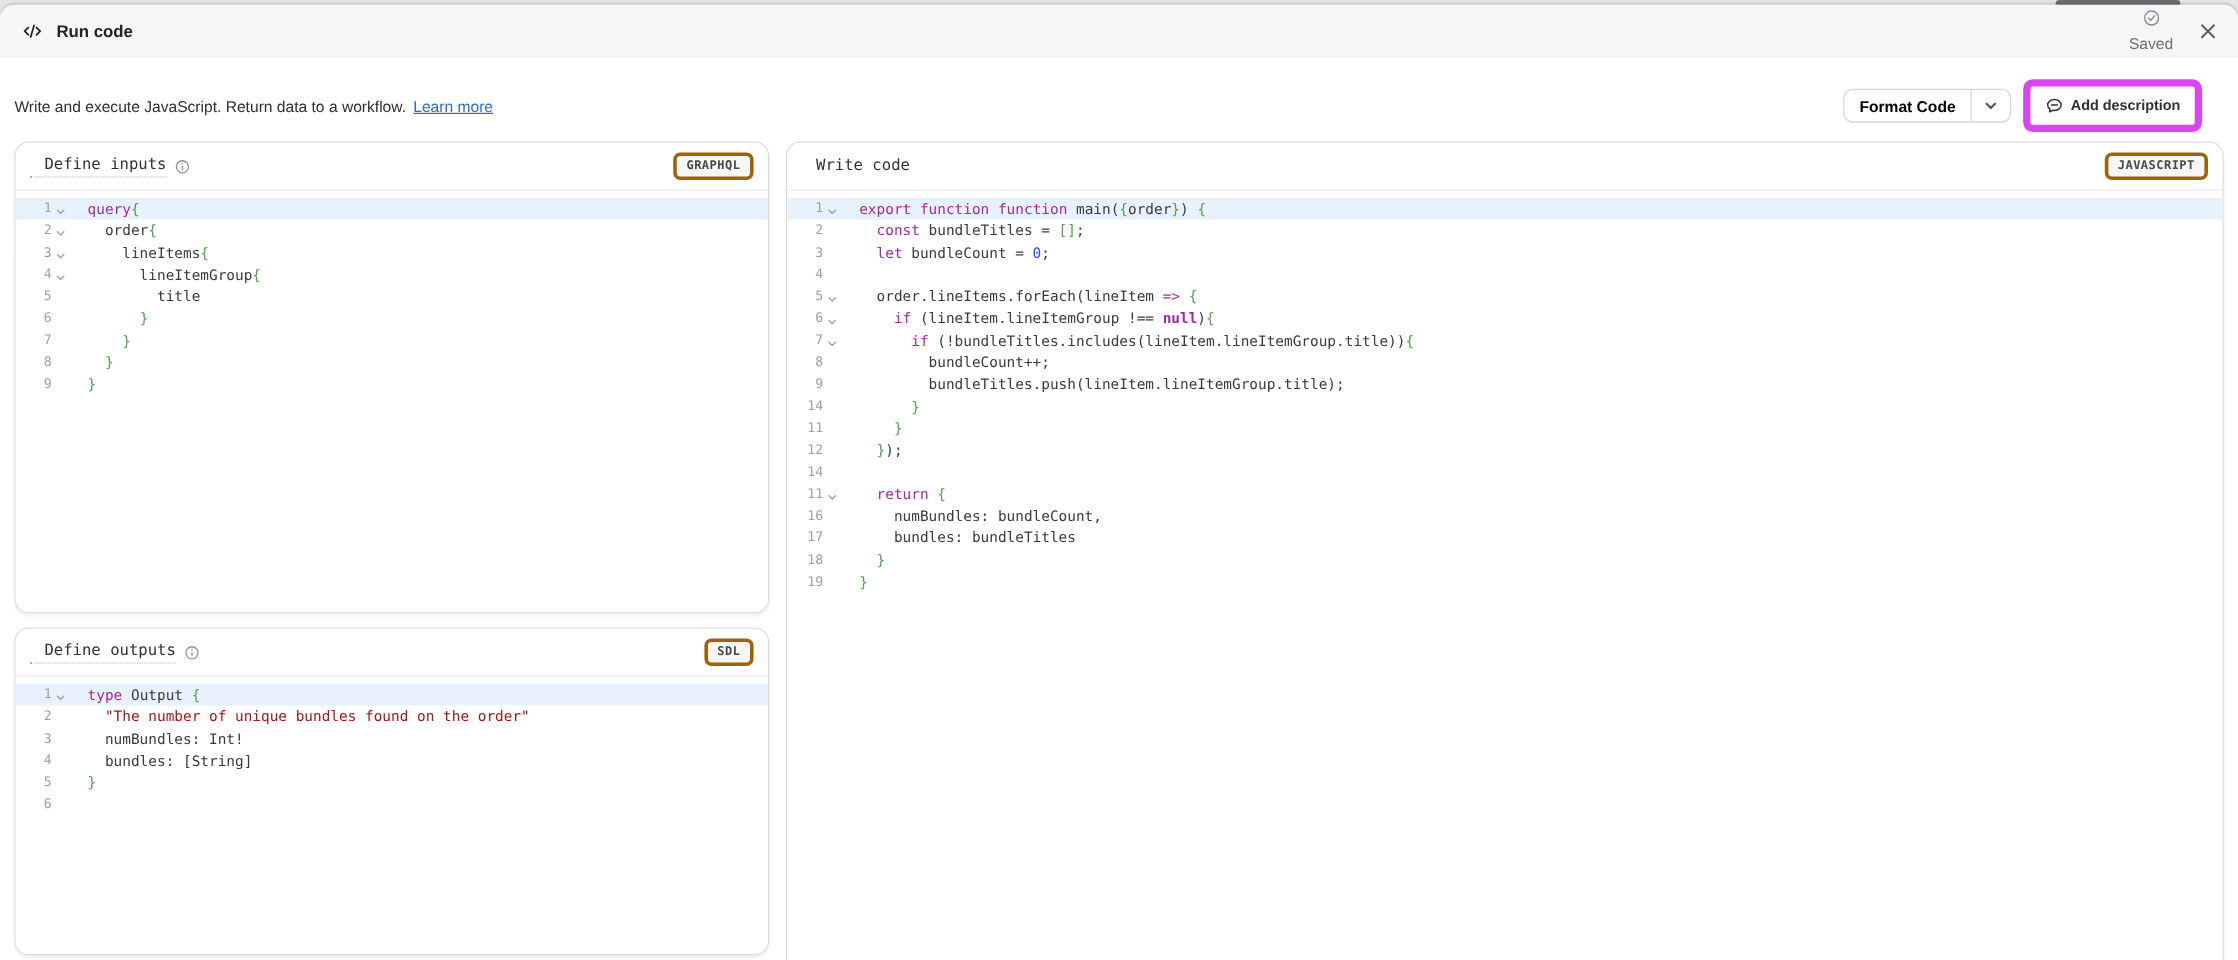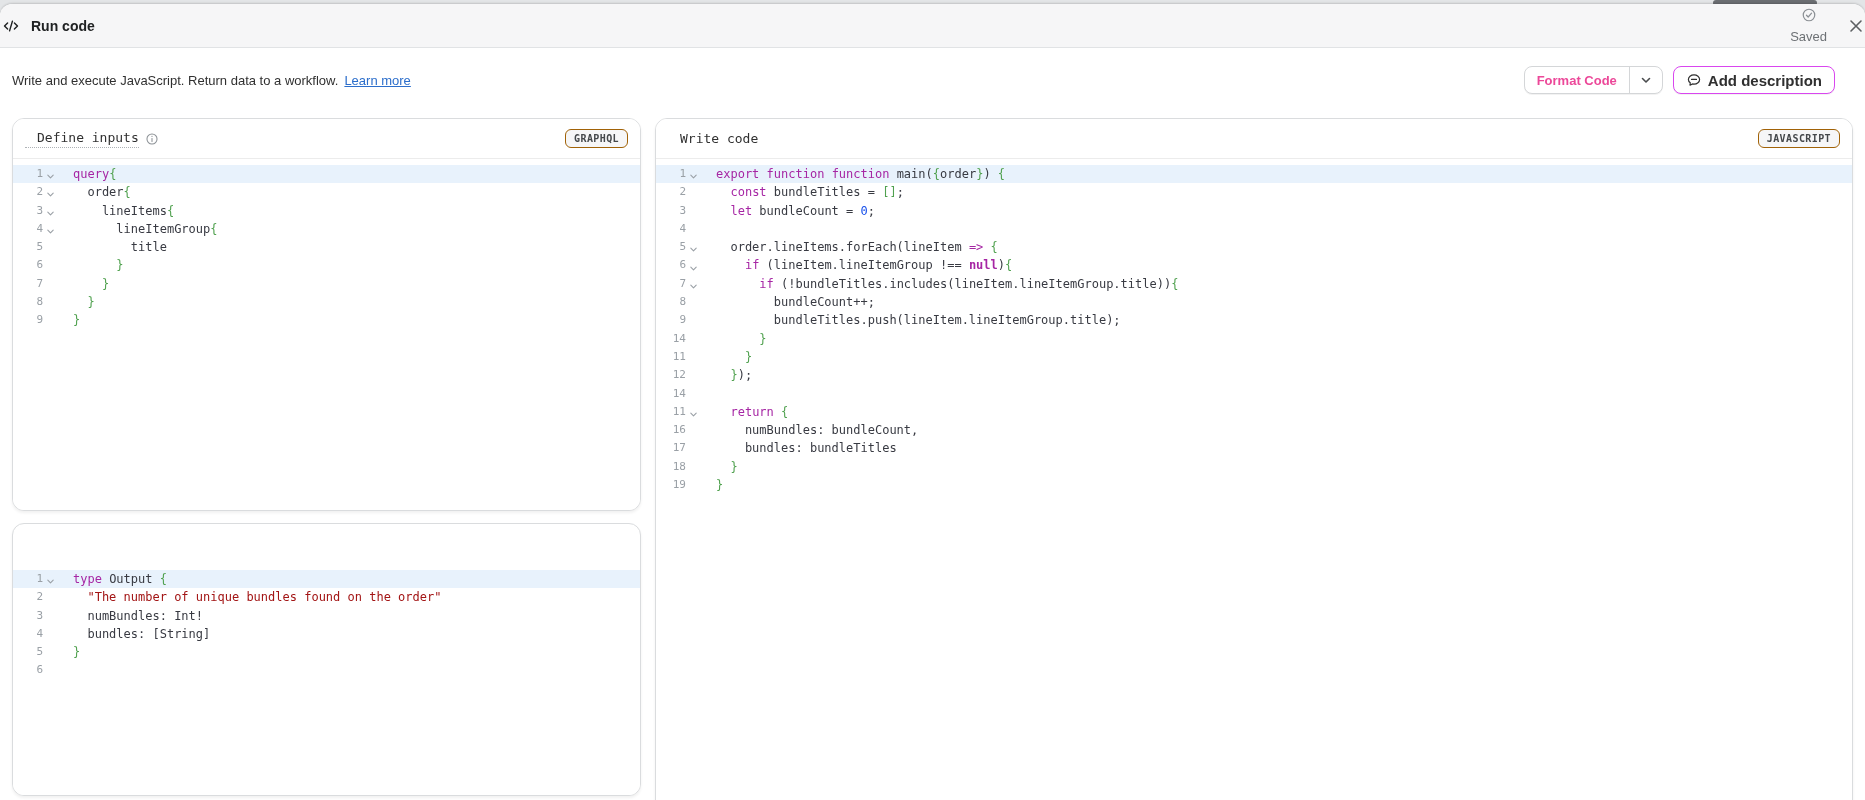--- a/index.html
+++ b/index.html
@@ -12,58 +12,58 @@
   }
   .backdrop-dark { position:absolute; top:0; left:1713px; width:104px; height:6px; background:#6b6e72; border-radius:3px; }
 
   .modal {
     position:absolute; top:4px; left:0; width:1865px; height:796px;
     background:#fff; border-radius:12px 12px 0 0; overflow:hidden;
     box-shadow:0 -1px 2px rgba(0,0,0,.15);
   }
   .modal-header {
     height:44px; background:#f6f6f7; border-bottom:1px solid #e1e3e5;
-    display:flex; align-items:center; padding:0 0; border-radius:12px 12px 0 0;
+    display:flex; align-items:center; padding:0 16px; border-radius:12px 12px 0 0;
   }
   .header-left { display:flex; align-items:center; gap:9px; }
   .page-title { font-size:14px; font-weight:700; color:#202223; }
   .header-right { margin-left:auto; display:flex; align-items:center; gap:20px; }
   .saved { display:flex; align-items:center; gap:6px; color:#6d7175; font-size:13px;flex-direction:column; }
   .icon-btn { background:none; border:none; padding:2px; cursor:pointer; display:flex; align-items:center; }
 
   .toolbar { display:flex; align-items:center; padding:18px 30px 16px 12px; }
   .desc { font-size:13px; color:#303030; }
   .desc a { color:var(--link); text-decoration:underline; margin-left:6px; cursor:pointer; }
   .actions { margin-left:auto; display:flex; align-items:center; gap:10px; }
   .btn {
-    height:28px; display:flex; align-items:center; gap:6px;
-    background:#fff; border:1px solid #d946ef; border-radius:8px;
+    height:44px; display:flex; align-items:center; gap:6px;
+    background:#fff; border:6px solid #d946ef; border-radius:8px;
     font-family:"Liberation Sans", sans-serif;
-    font-size:15px; font-weight:700; color:#303030; padding:0 12px;
+    font-size:12px; font-weight:700; color:#303030; padding:0 12px;
     box-shadow:0 1px 0 rgba(0,0,0,.05); cursor:pointer;
   }
   .split-btn { display:flex; height:28px; border:1px solid #d4d6d8; border-radius:8px; background:#fff; box-shadow:0 1px 0 rgba(0,0,0,.05); overflow:hidden; }
-  .split-btn button { border:none; background:none; height:100%; display:flex; align-items:center; cursor:pointer; font-family:"Liberation Sans", sans-serif; font-size:13px; font-weight:700; color:#ec4899; }
+  .split-btn button { border:none; background:none; height:100%; display:flex; align-items:center; cursor:pointer; font-family:"Liberation Sans", sans-serif; font-size:13px; font-weight:700; color:#000000; }
   .split-btn .seg-label { padding:0 12px; border-right:1px solid #d4d6d8; }
   .split-btn .seg-chevron { padding:0 10px; }
 
   .card {
     position:absolute; background:#fff; border:1px solid #dadcde; border-radius:12px;
     box-shadow:0 2px 3px rgba(0,0,0,.06); overflow:hidden;
   }
   #card-inputs  { left:12px;  top:114px; width:629px;  height:393px; }
   #card-outputs { left:12px;  top:519px; width:629px;  height:273px; }
   #card-code    { left:655px; top:114px; width:1198px; height:695px; }
   .card-header { height:40px; display:flex; align-items:center; padding:0 12px; border-bottom:1px solid #ececec; background:#fff; }
   .card-title { font-family:"DejaVu Sans Mono", monospace; font-size:13px; color:#303030;padding-left:12px; }
   .card-title.dotted { border-bottom:1px dotted #aeb2b6; padding-bottom:2px; }
   .info-icon { margin-left:6px; display:flex; align-items:center; cursor:default; }
   .badge {
     margin-left:auto; font-family:"DejaVu Sans Mono", monospace; font-size:10px; font-weight:700;
-    color:#45484b; background:#f6f6f7; border:1px solid #a16207; border-radius:6px;
+    color:#45484b; background:#f6f6f7; border:3px solid #a16207; border-radius:6px;
     padding:4px 8px 3px 8px; letter-spacing:.4px; line-height:1;
   }
 
   .editor {
     position:absolute; top:41px; left:0; right:0; bottom:0; background:#fff;
     font-family:"DejaVu Sans Mono", monospace; font-size:12px; padding-top:5px;
     overflow:hidden; cursor:text;
   }
   .cm-line { display:flex; height:18.3px; line-height:18.3px; }
   .cm-line.active { background:var(--activeLine); }
@@ -205,20 +205,31 @@
         </div>
         <div class="cm-line">
           <span class="ln">9</span>
           <span class="fold-slot"></span>
           <span class="code"><span class="tk-br">}</span></span>
         </div>
       </div>
   </section>
 
   <section class="card" id="card-outputs">
+    <div class="card-header">
+      <span class="card-title dotted">Define outputs</span>
+      <span class="info-icon">
+        <svg width="14" height="14" viewBox="0 0 20 20" fill="none" stroke="#8c9196" stroke-width="1.5">
+          <circle cx="10" cy="10" r="7.2"></circle>
+            <path d="M10 9.2v4.2" stroke-linecap="round"></path>
+            <circle cx="10" cy="6.2" r="0.9" fill="#8c9196" stroke="none"></circle>
+        </svg>
+      </span>
+      <span class="badge">SDL</span>
+    </div>
     <div class="editor">
         <div class="cm-line active">
           <span class="ln">1</span>
           <span class="fold-slot">
             <svg width="9" height="9" viewBox="0 0 10 10" fill="none">
               <path d="M2 3.5 5 6.5 8 3.5" stroke="#9aa0a6" stroke-width="1.2" stroke-linecap="round" stroke-linejoin="round"></path>
             </svg>
           </span>
           <span class="code"><span class="tk-kw">type</span><span class="tk-d"> Output </span><span class="tk-br">{</span></span>
         </div>

